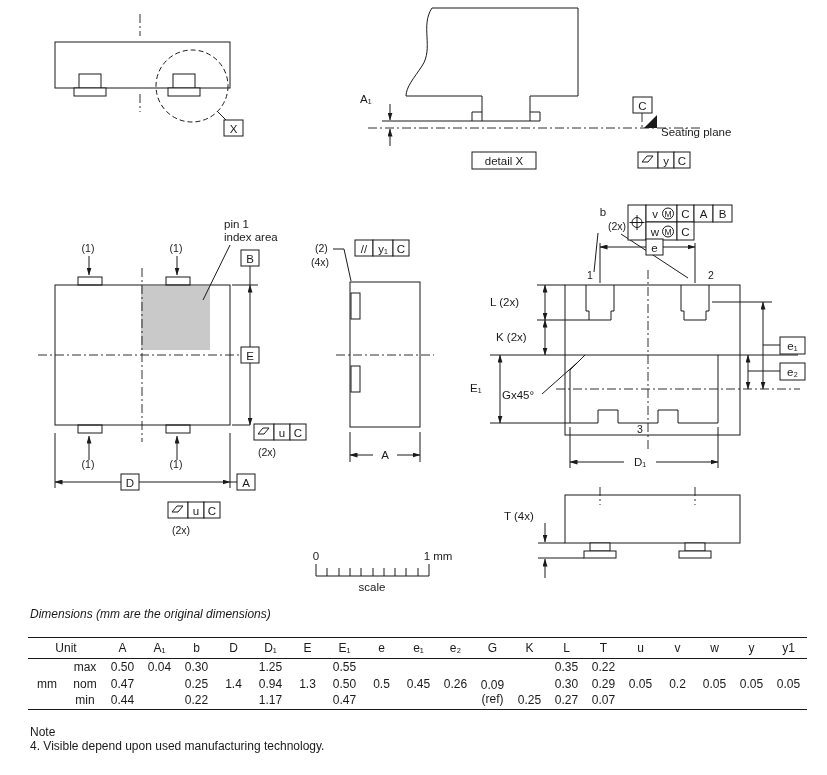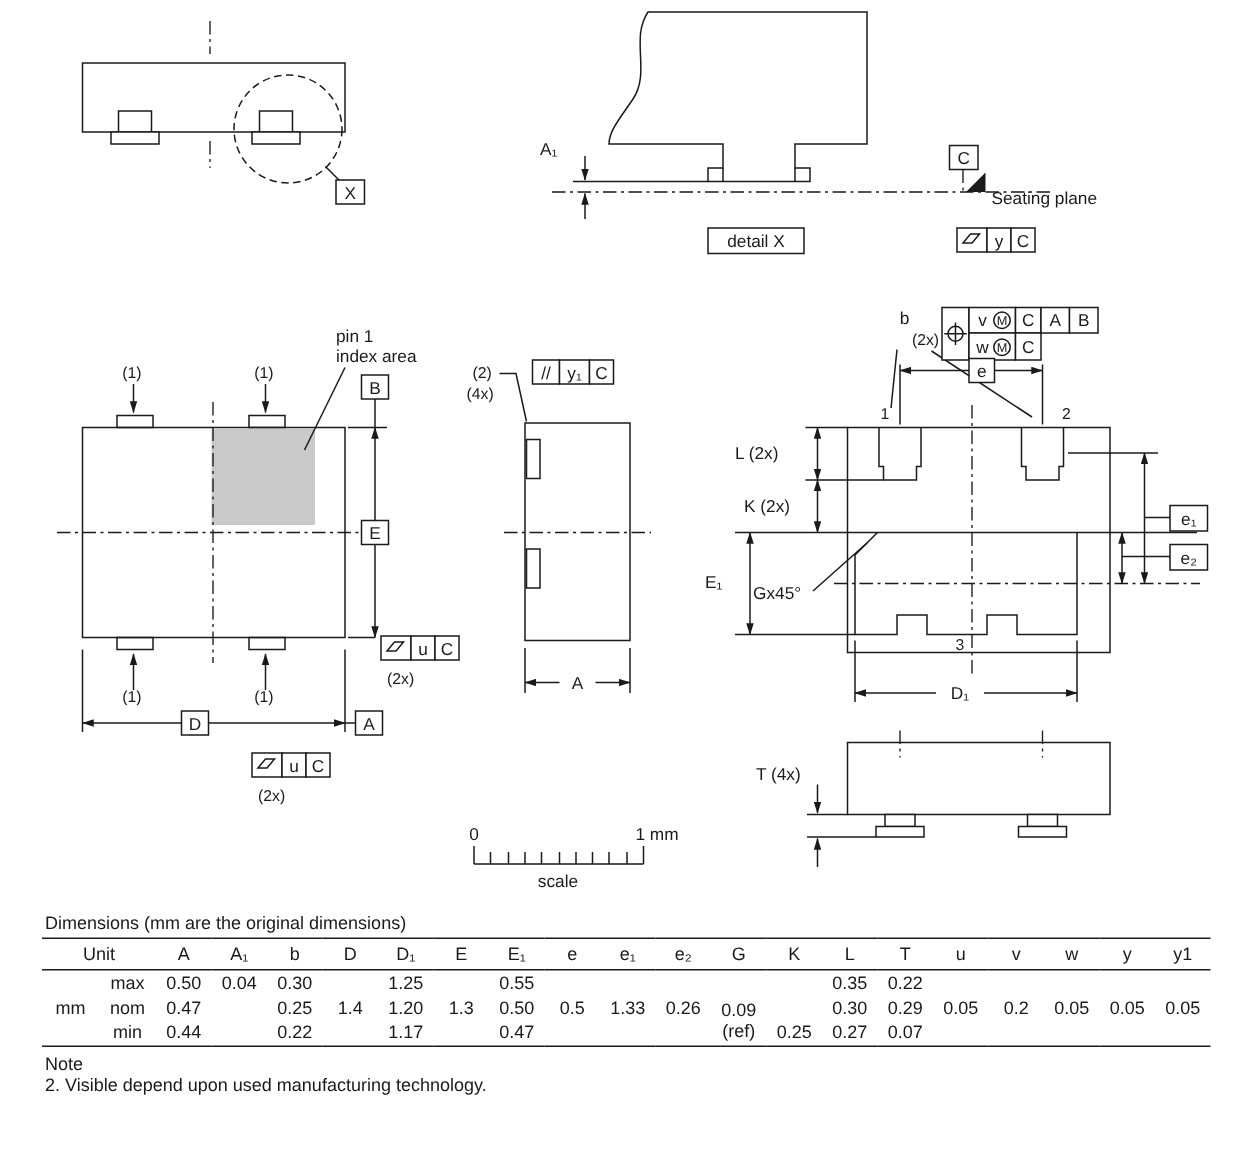--- a/index.html
+++ b/index.html
@@ -7,22 +7,22 @@
   svg text { font-family:"Liberation Sans", sans-serif; fill:#1a1a1a; }
   .ln  { stroke:#1a1a1a; stroke-width:1; fill:none; }
   .lnf { stroke:#1a1a1a; stroke-width:1; fill:#fff; }
   .cl  { stroke:#1a1a1a; stroke-width:0.9; fill:none; stroke-dasharray:9 3 2 3; }
   .dash{ stroke:#1a1a1a; stroke-width:1; fill:none; stroke-dasharray:5 3; }
   .blk { fill:#1a1a1a; stroke:none; }
   .gray{ fill:#c9c9c9; stroke:none; }
   .t  { font-size:11.5px; }
   .ts { font-size:10.5px; }
   .tt { font-size:8.5px; }
-  .tbl-title { font-size:12px; margin:6px 0 3px 30px; }
-  .dim-table { border-collapse:collapse; table-layout:fixed; margin:0 0 4px 28px; font-size:12px; }
+  .tbl-title { font-size:12px; margin:6px 0 16px 30px;font-style:italic; }
+  .dim-table { border-collapse:collapse; table-layout:fixed; margin:0 0 15px 28px; font-size:12px; }
   .dim-table th, .dim-table td { font-weight:normal; text-align:center; padding:1px 1px; line-height:1.2; vertical-align:middle; }
   .dim-table thead tr { border-top:1.2px solid #1a1a1a; border-bottom:1.2px solid #1a1a1a; }
   .dim-table thead th { padding:3px 1px; }
   .dim-table tbody tr:last-child { border-bottom:1.2px solid #1a1a1a; }
   .multiline { white-space:pre-line; line-height:1.05; }
   .notes { font-size:12px; margin:4px 0 0 30px; line-height:1.18; }
 </style>
 </head>
 <body>
 
@@ -317,25 +317,25 @@
       <td></td>
       <td></td>
     </tr>
     <tr>
       <td>mm</td>
       <td>nom</td>
       <td>0.47</td>
       <td></td>
       <td>0.25</td>
       <td>1.4</td>
-      <td>1.20</td>
+      <td>0.94</td>
       <td>1.3</td>
       <td>0.50</td>
       <td>0.5</td>
-      <td>1.33</td>
+      <td>0.45</td>
       <td>0.26</td>
       <td rowspan="2" class="multiline">0.09
 (ref)</td>
       <td></td>
       <td>0.30</td>
       <td>0.29</td>
       <td>0.05</td>
       <td>0.2</td>
       <td>0.05</td>
       <td>0.05</td>
@@ -361,14 +361,14 @@
       <td></td>
       <td></td>
       <td></td>
       <td></td>
     </tr>
   </tbody>
 </table>
 
 <div class="notes">
   <div>Note</div>
-  <div>2. Visible depend upon used manufacturing technology.</div>
+  <div>4. Visible depend upon used manufacturing technology.</div>
 </div>
 
 </body></html>

